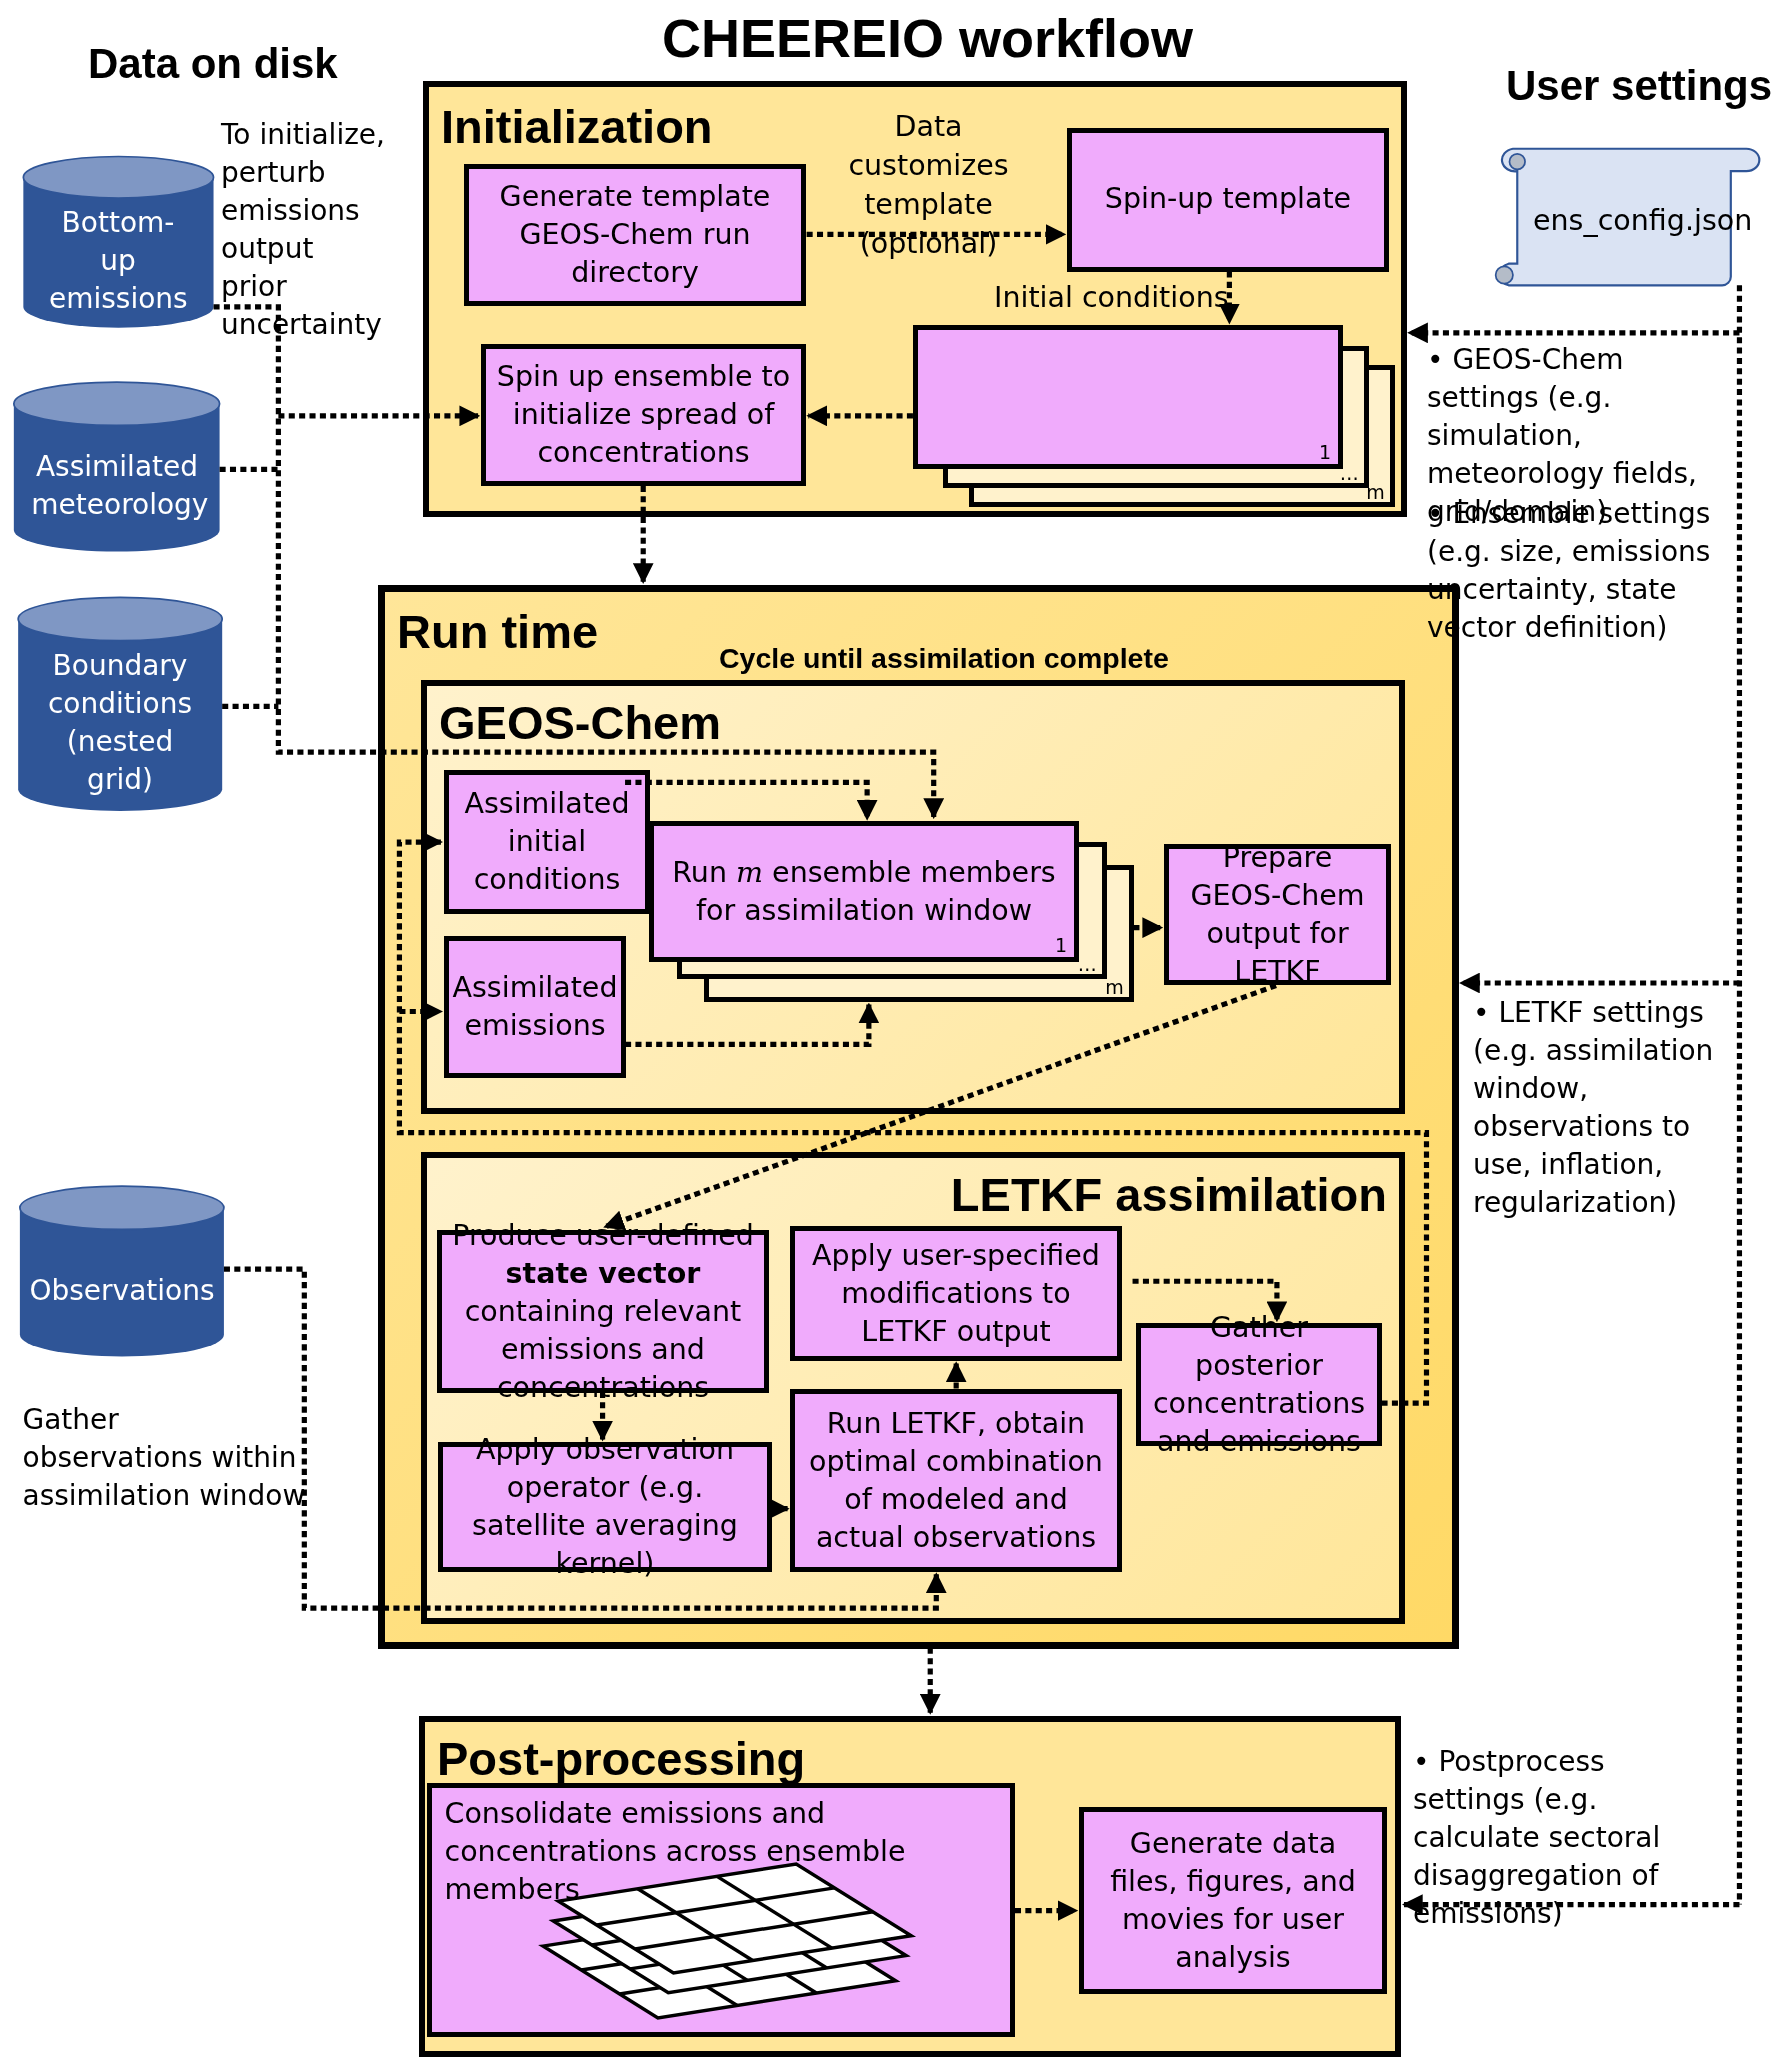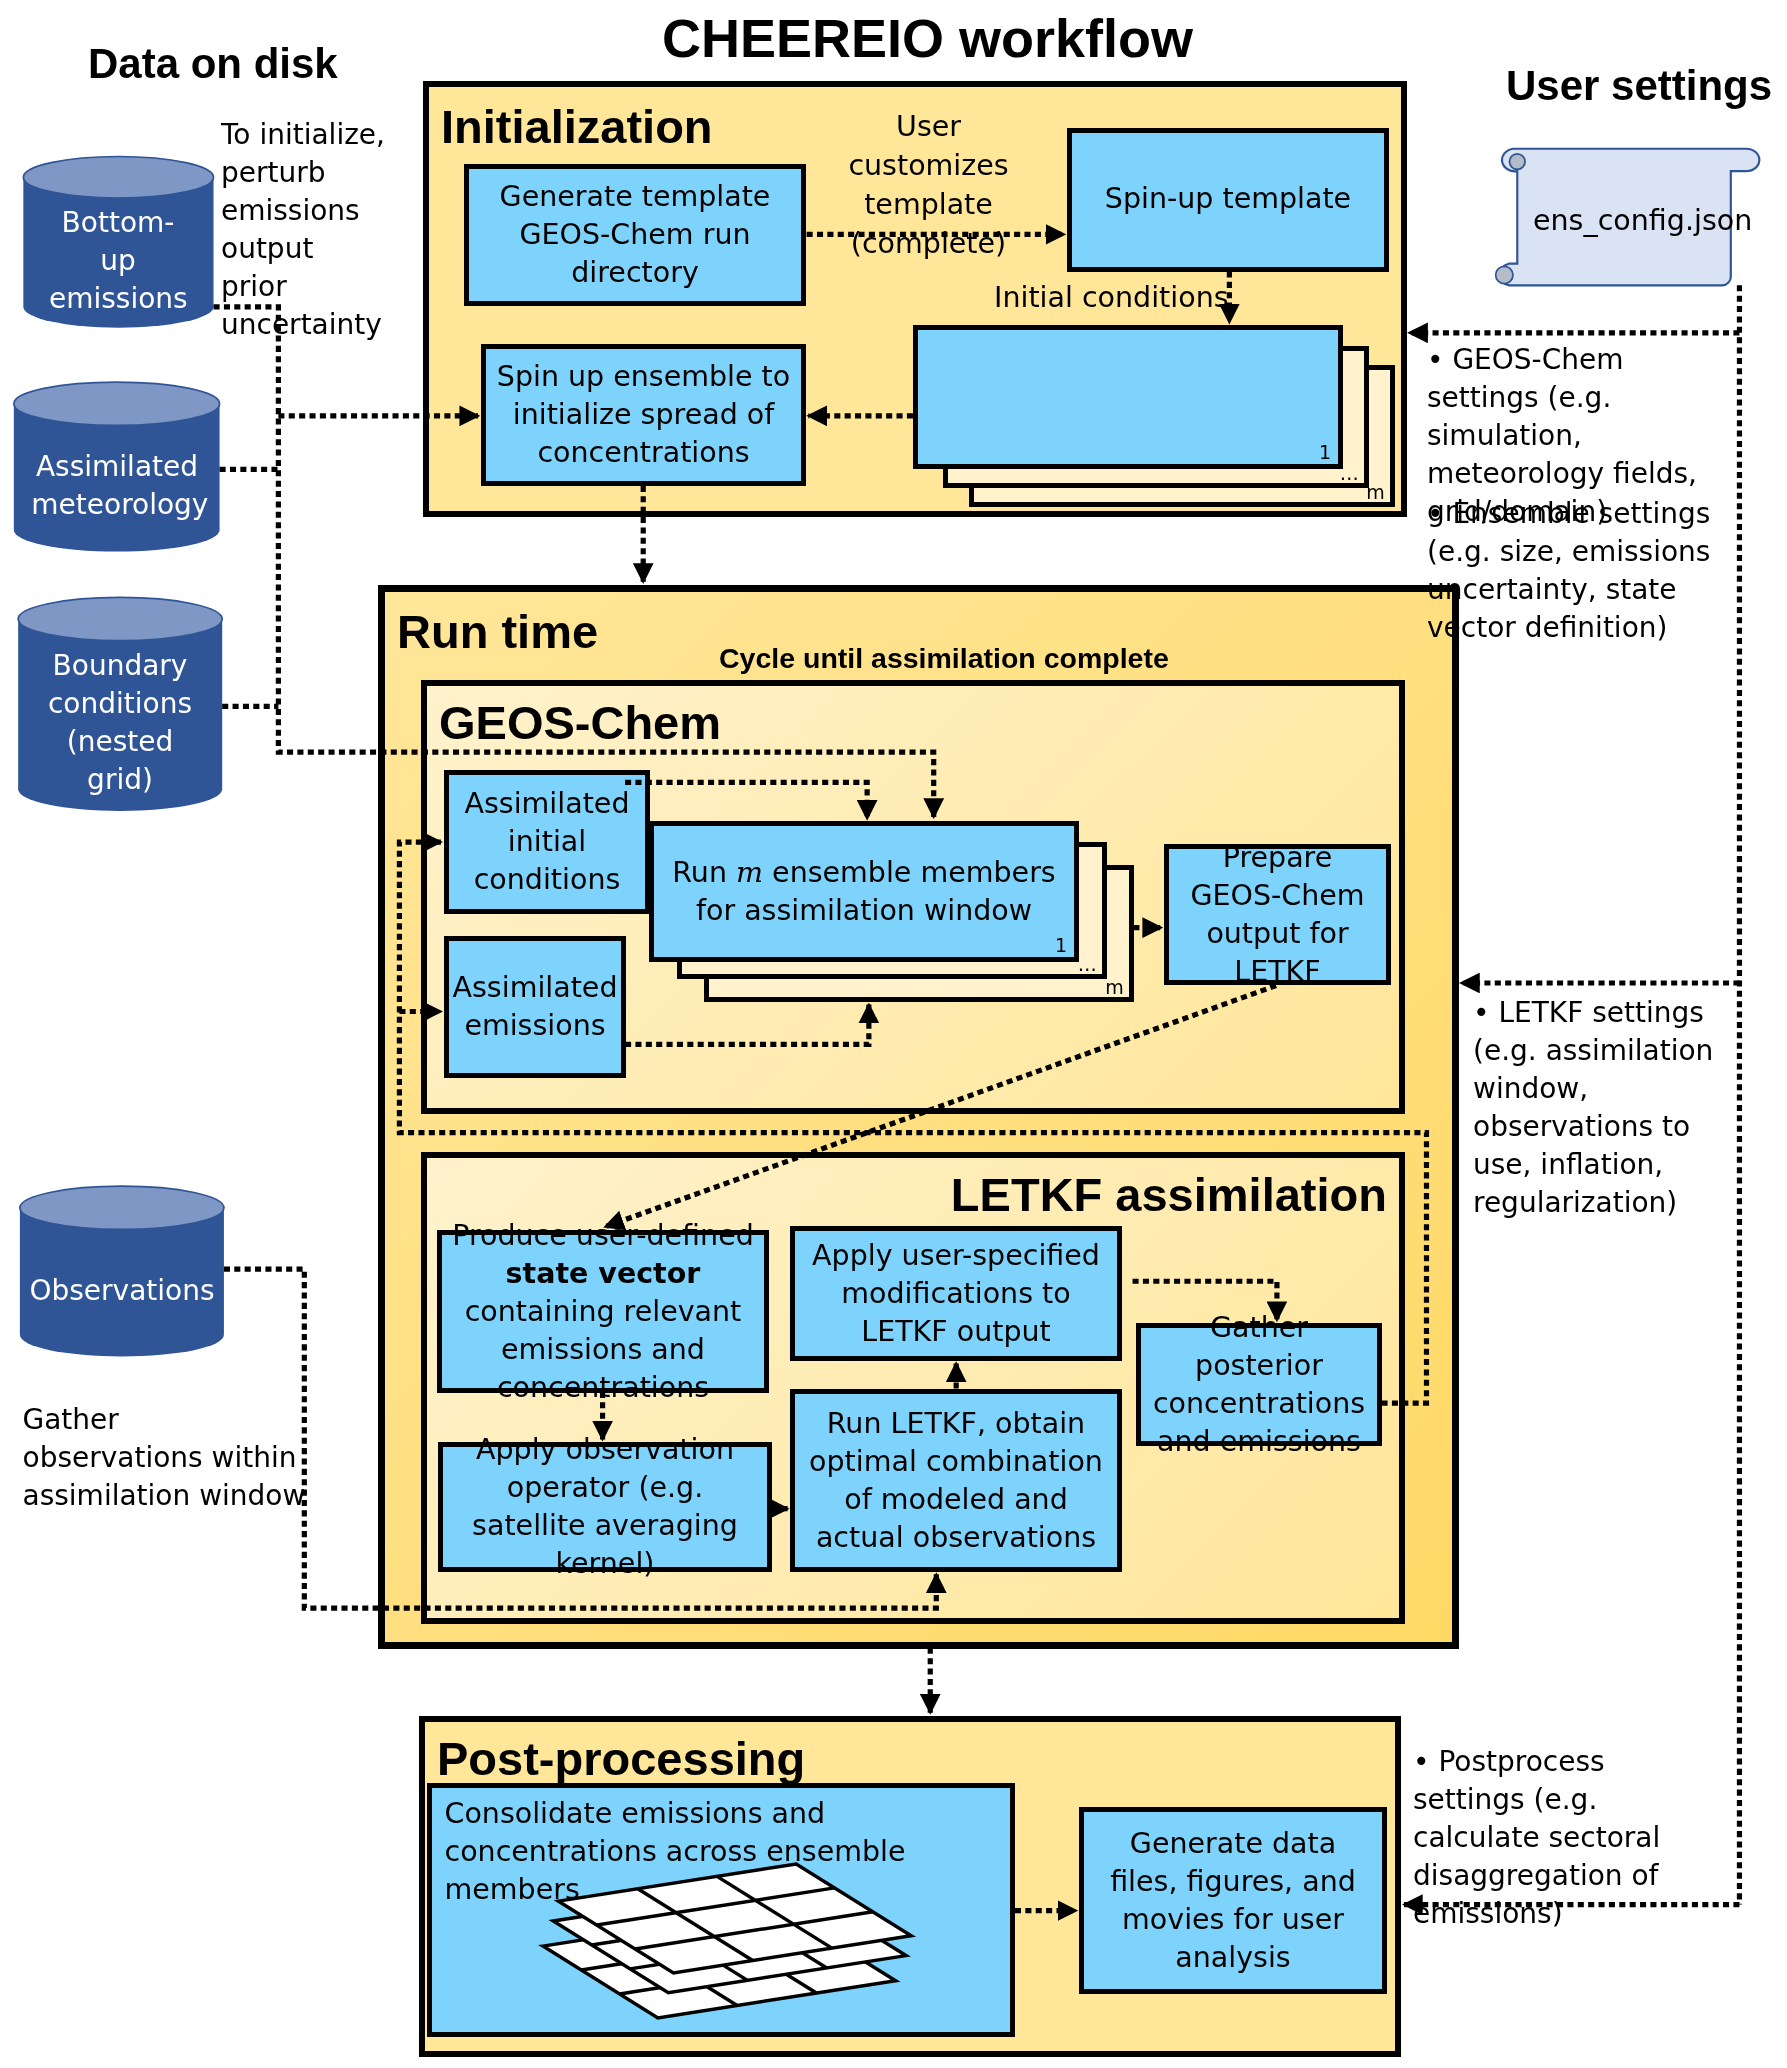--- a/index.html
+++ b/index.html
@@ -7,21 +7,21 @@
          font-family: "DejaVu Sans", "Liberation Sans", sans-serif; color: #000; }
   .abs { position: absolute; }
   .title { font-family: "Liberation Sans", sans-serif; font-weight: bold; font-size: 54px; }
   .h-section { font-family: "Liberation Sans", sans-serif; font-weight: bold; font-size: 47px; }
   .h-col { font-family: "Liberation Sans", sans-serif; font-weight: bold; font-size: 42px; }
   .frame { position: absolute; border: 6px solid #000; box-sizing: border-box; }
   .init-frame { background: #FFE699; }
   .run-frame { border-width: 7.8px; background: linear-gradient(135deg, #FFE699 0%, #FFD966 100%); }
   .inner-frame { background: linear-gradient(135deg, #FFF2CC 0%, #FFE699 100%); }
   .post-frame { background: #FFE699; }
-  .box { position: absolute; border: 5.2px solid #000; box-sizing: border-box; background: #7dd3fc;
+  .box { position: absolute; border: 5.2px solid #000; box-sizing: border-box; background: #f0abfc;
          display: flex; align-items: center; justify-content: center; text-align: center;
          font-size: 28.5px; line-height: 38px; padding: 5.2px 8.6px; }
   .box .idx { position: absolute; right: 7px; bottom: 1.7px; font-size: 19px; line-height: 19px; }
   .stack-back { position: absolute; border: 5.2px solid #000; box-sizing: border-box; background: #FFF2CC; }
   .stack-back .idx { position: absolute; right: 5.2px; bottom: 0px; font-size: 19px; line-height: 19px; }
   .label { position: absolute; font-size: 28.5px; line-height: 39px; }
   .side-text { position: absolute; font-size: 28px; line-height: 38px; }
   .cyl { position: absolute; }
   .cyl-text { position: absolute; left: 0; right: 0; text-align: center; color: #fff;
               font-size: 28px; line-height: 38px; }
@@ -36,21 +36,21 @@
 <div class="abs h-col" style="left:88px; top:40px;">Data on disk</div>
 <div class="abs h-col" style="left:1506px; top:62px;">User settings</div>
 
 <div class="frame init-frame" style="left:423px; top:81px; width:984px; height:436px;">
   <div class="abs h-section" style="left:12px; top:12px;">Initialization</div>
 </div>
 <div class="box" style="left:464px; top:164px; width:342px; height:142px;">
   <span>Generate template GEOS-Chem run directory</span>
 </div>
 <div class="label" style="left:816px; top:107px; width:225px; text-align:center;">
-  <span>User customizes template (complete)</span>
+  <span>Data customizes template (optional)</span>
 </div>
 <div class="box" style="left:1067px; top:128px; width:322px; height:144px; align-items:flex-start; padding-top:47px;">
   <span>Spin-up template</span>
 </div>
 <div class="label" style="left:994px; top:278px;">Initial conditions</div>
 
 <div class="stack-back" style="left:969px; top:365px; width:426px; height:142px;">
   <span class="idx">m</span>
 </div>
 <div class="stack-back" style="left:943px; top:346px; width:426px; height:142px;">

